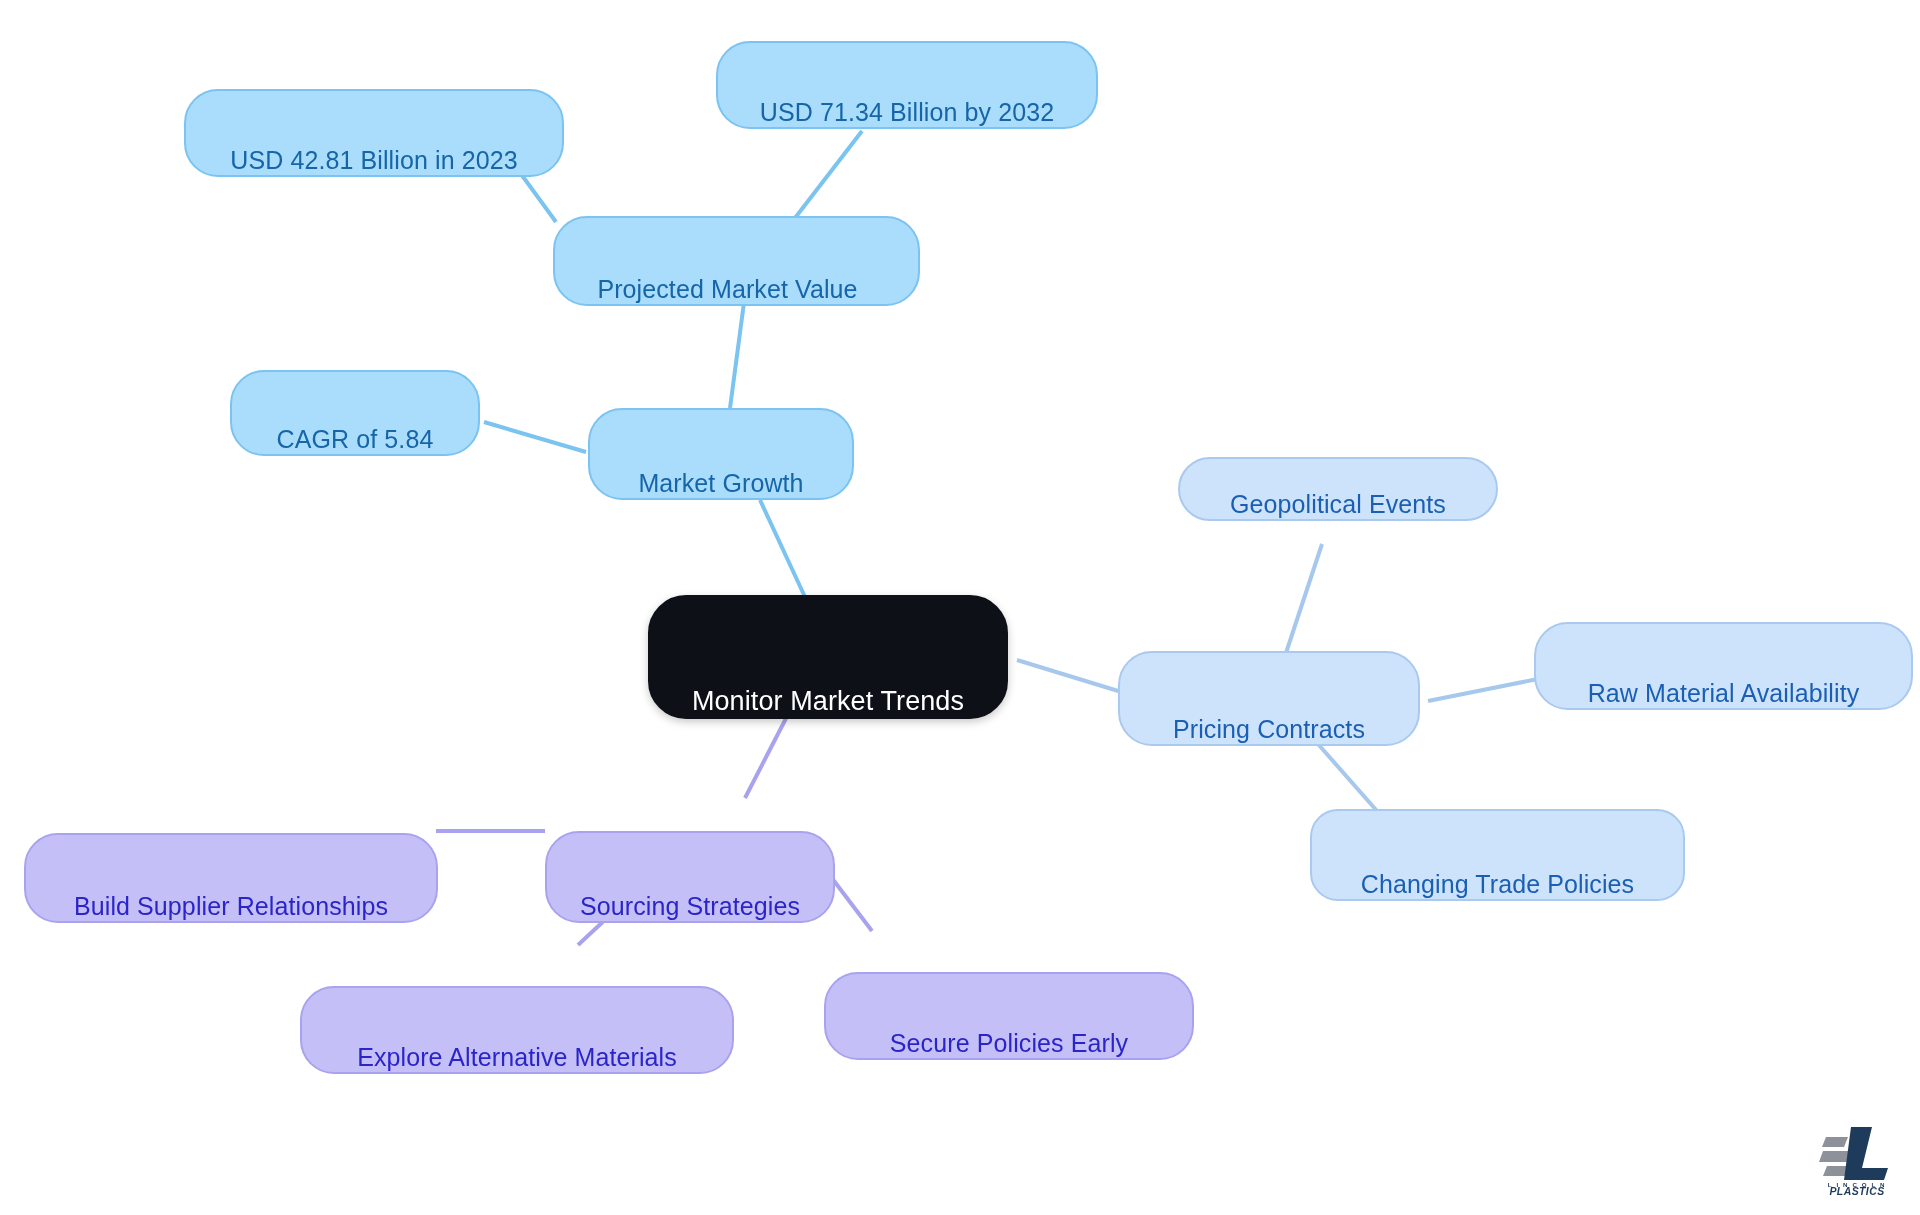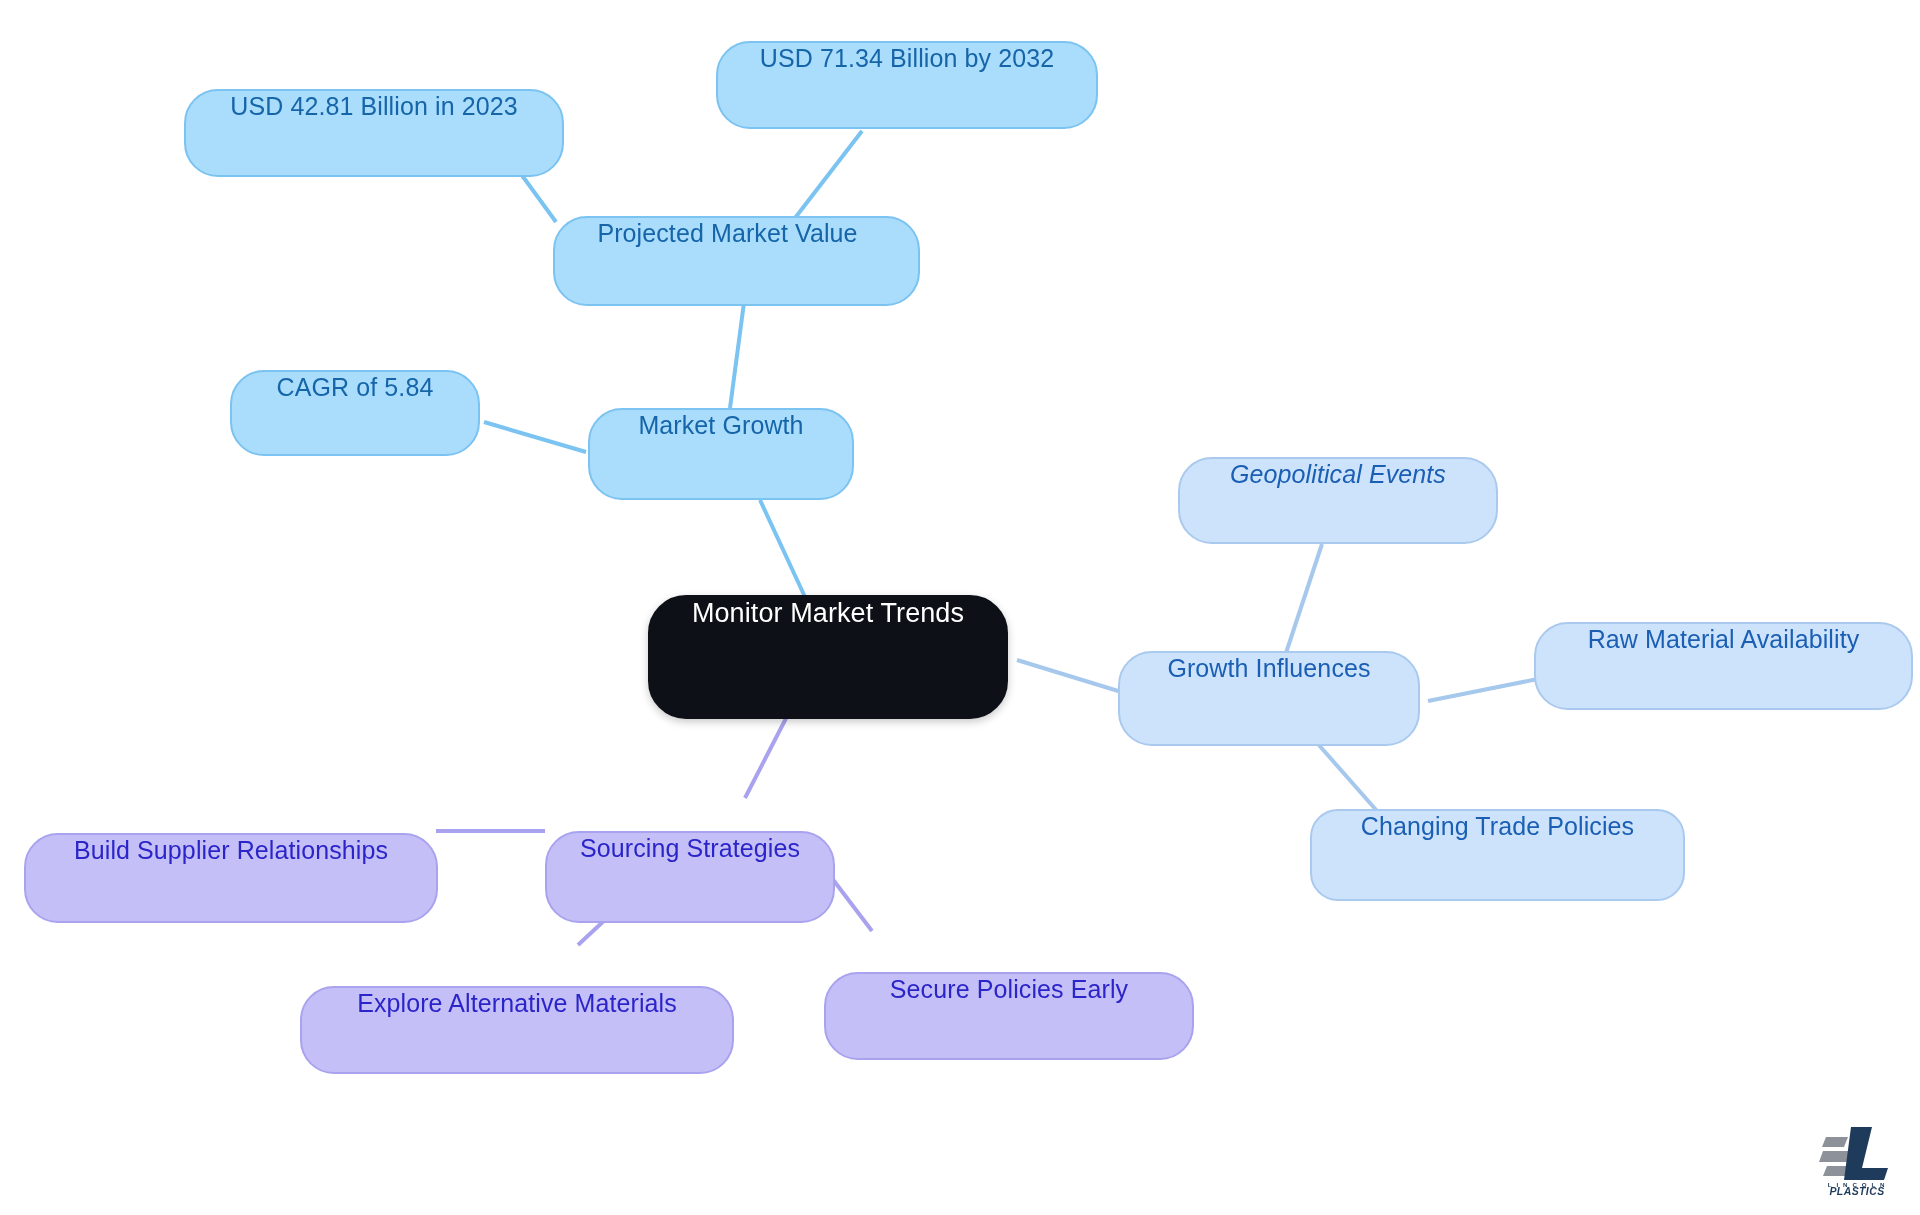--- a/index.html
+++ b/index.html
@@ -23,21 +23,21 @@
     left: 0;
     top: 0;
     width: 1920px;
     height: 1215px;
     pointer-events: none;
   }
   .node {
     position: absolute;
     box-sizing: border-box;
     display: flex;
-    align-items: flex-start;
+    align-items: flex-end;
     justify-content: center;
     text-align: center;
     border-radius: 34px;
     border-style: solid;
     border-width: 2px;
     padding: 0 26px;
     line-height: 1.2;
     white-space: nowrap;
     letter-spacing: 0.1px;
   }
@@ -129,26 +129,26 @@
   </div>
 
   <div class="node blue" style="left:588px; top:408px; width:266px; height:92px;">
     <span>Market Growth</span>
   </div>
 
   <div class="node root" style="left:648px; top:595px; width:360px; height:124px;">
     <span>Monitor Market Trends</span>
   </div>
 
-  <div class="node paleblue" style="left:1178px; top:457px; width:320px; height:87px;font-style:italic;">
+  <div class="node paleblue" style="left:1178px; top:457px; width:320px; height:64px;">
     <span>Geopolitical Events</span>
   </div>
 
   <div class="node paleblue" style="left:1118px; top:651px; width:302px; height:95px;">
-    <span>Growth Influences</span>
+    <span>Pricing Contracts</span>
   </div>
 
   <div class="node paleblue" style="left:1534px; top:622px; width:379px; height:88px;">
     <span>Raw Material Availability</span>
   </div>
 
   <div class="node paleblue" style="left:1310px; top:809px; width:375px; height:92px;border-radius:28px;">
     <span>Changing Trade Policies</span>
   </div>
 

